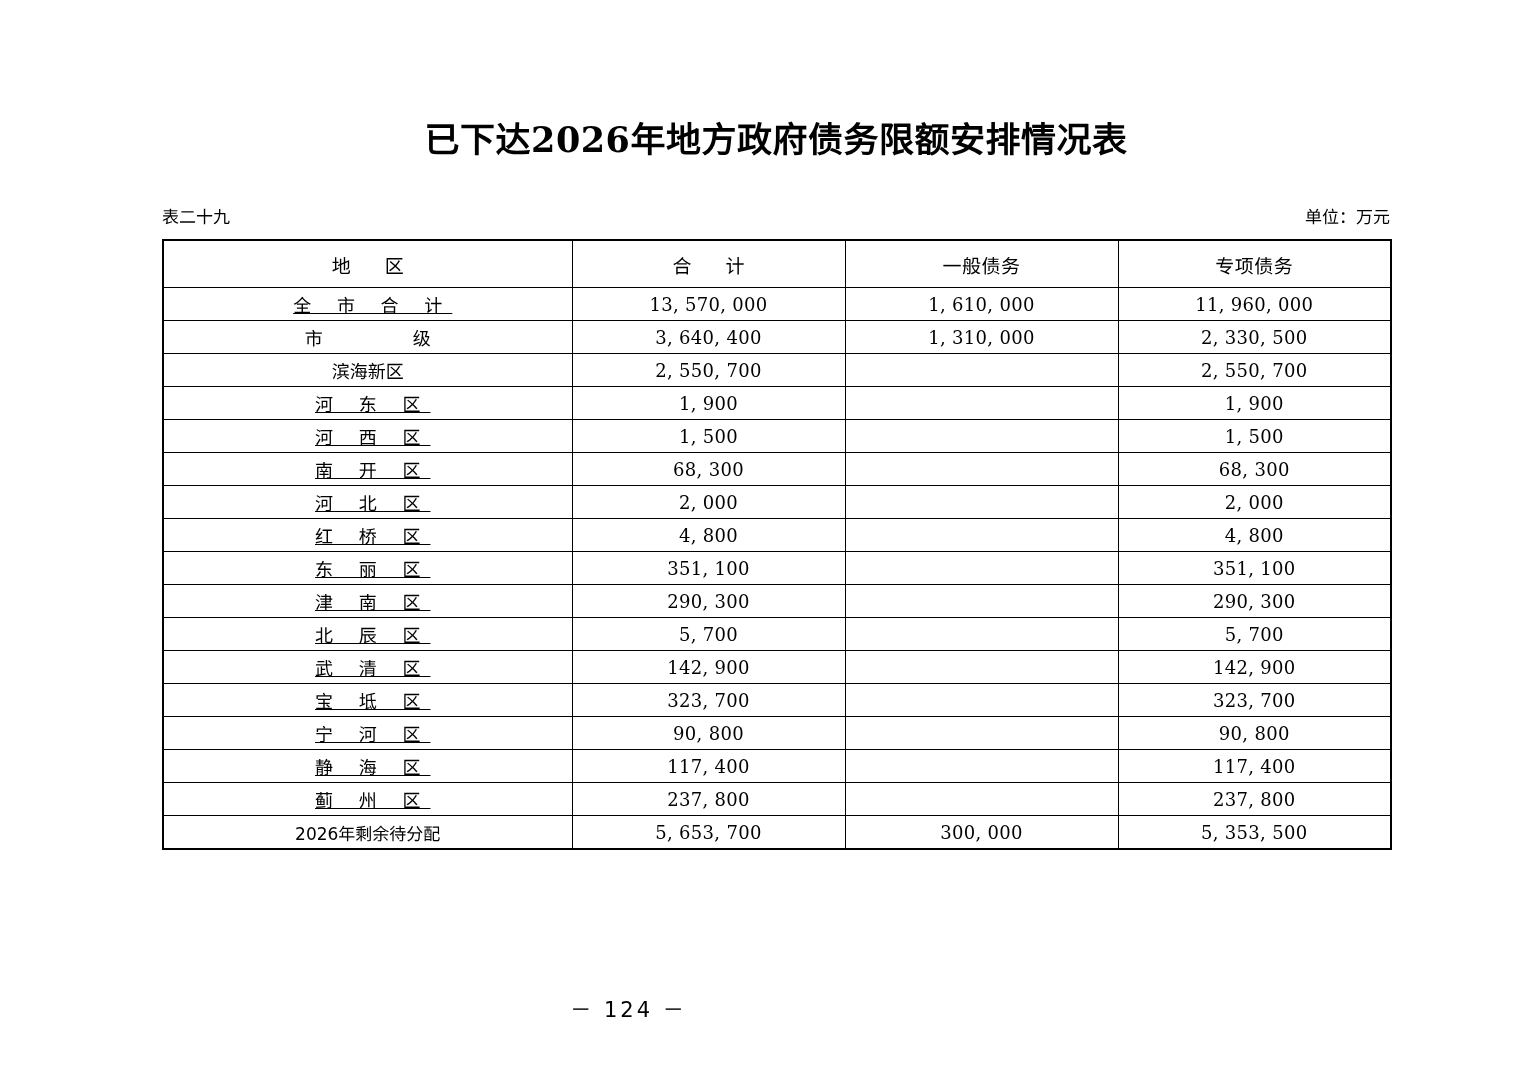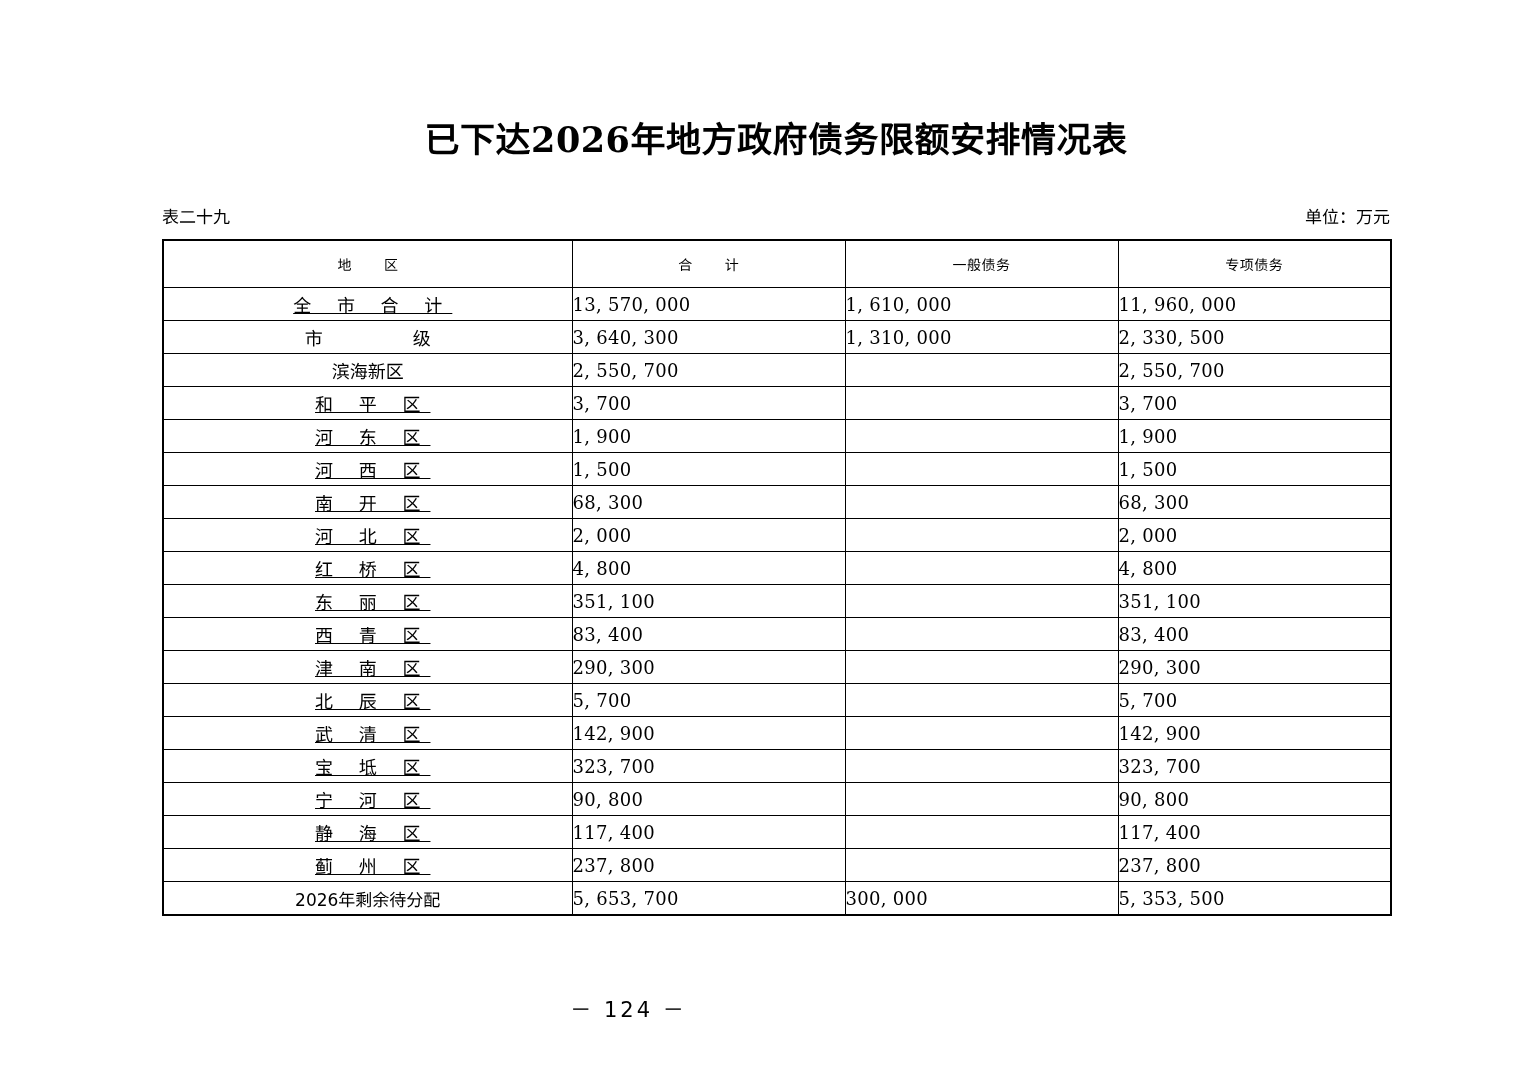--- a/index.html
+++ b/index.html
@@ -81,21 +81,21 @@
     margin: 0;
     font-weight: normal;
     font-size: 18px;
   }
 
   
   table.fin thead th {
     height: 46px;
     text-align: center;
     vertical-align: middle;
-    font-size: 14px;
+    font-size: 19px;
     letter-spacing: 0.5px;
   }
   .hdr-spaced { letter-spacing: 14px; padding-left: 14px; }
 
   
   table.fin tbody tr { height: 32px; }
   table.fin tbody td { height: 32px; vertical-align: middle; }
 
   td.region {
     text-align: center;
@@ -103,21 +103,21 @@
   }
   td.region .sp2 { letter-spacing: 10px; padding-left: 10px; text-decoration: underline; }
   td.region .sp3 { letter-spacing: 18px; padding-left: 18px; }
   td.region .sans {
     font-family: "DejaVu Sans", "Liberation Sans", sans-serif;
     font-size: 17px;
     letter-spacing: 0;
   }
 
   td.num {
-    text-align: left;
+    text-align: center;
     padding-right: 14px;
     font-family: "DejaVu Serif", "Liberation Serif", serif;
     font-size: 18px;
     letter-spacing: 0.3px;
   }
 
   
   .page-no {
     position: absolute;
     left: 0;
@@ -167,37 +167,31 @@
       </thead>
       <tbody id="tbody">
           <tr>
             <td class="region"><span class="sp2">全 市 合 计</span></td>
             <td class="num">13, 570, 000</td>
             <td class="num">1, 610, 000</td>
             <td class="num">11, 960, 000</td>
           </tr>
           <tr>
             <td class="region"><span class="sp3">市　　级</span></td>
-            <td class="num">3, 640, 300</td>
+            <td class="num">3, 640, 400</td>
             <td class="num">1, 310, 000</td>
             <td class="num">2, 330, 500</td>
           </tr>
           <tr>
             <td class="region"><span>滨海新区</span></td>
             <td class="num">2, 550, 700</td>
             <td class="num"></td>
             <td class="num">2, 550, 700</td>
           </tr>
           <tr>
-            <td class="region"><span class="sp2">和 平 区</span></td>
-            <td class="num">3, 700</td>
-            <td class="num"></td>
-            <td class="num">3, 700</td>
-          </tr>
-          <tr>
             <td class="region"><span class="sp2">河 东 区</span></td>
             <td class="num">1, 900</td>
             <td class="num"></td>
             <td class="num">1, 900</td>
           </tr>
           <tr>
             <td class="region"><span class="sp2">河 西 区</span></td>
             <td class="num">1, 500</td>
             <td class="num"></td>
             <td class="num">1, 500</td>
@@ -218,26 +212,20 @@
             <td class="region"><span class="sp2">红 桥 区</span></td>
             <td class="num">4, 800</td>
             <td class="num"></td>
             <td class="num">4, 800</td>
           </tr>
           <tr>
             <td class="region"><span class="sp2">东 丽 区</span></td>
             <td class="num">351, 100</td>
             <td class="num"></td>
             <td class="num">351, 100</td>
-          </tr>
-          <tr>
-            <td class="region"><span class="sp2">西 青 区</span></td>
-            <td class="num">83, 400</td>
-            <td class="num"></td>
-            <td class="num">83, 400</td>
           </tr>
           <tr>
             <td class="region"><span class="sp2">津 南 区</span></td>
             <td class="num">290, 300</td>
             <td class="num"></td>
             <td class="num">290, 300</td>
           </tr>
           <tr>
             <td class="region"><span class="sp2">北 辰 区</span></td>
             <td class="num">5, 700</td>

